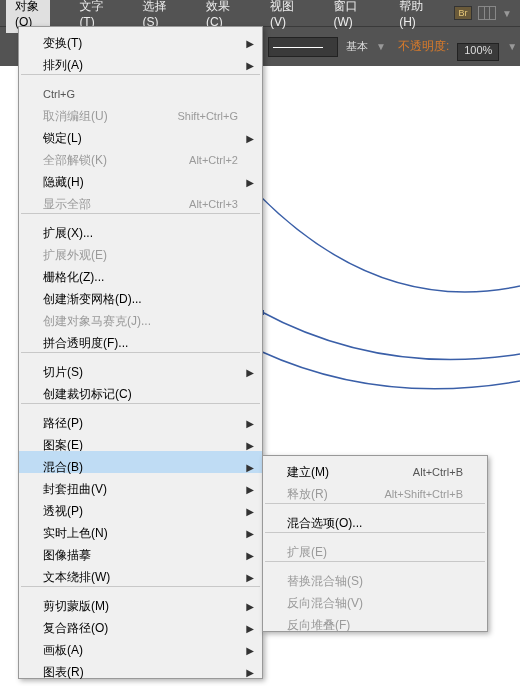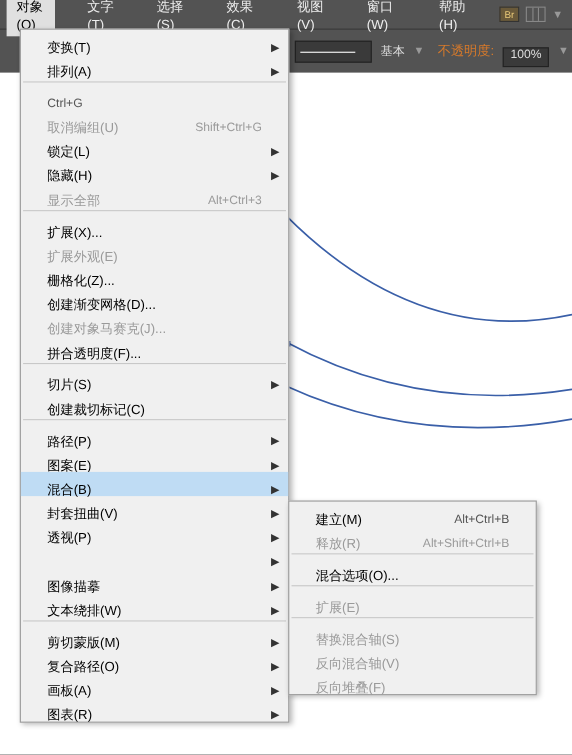--- a/index.html
+++ b/index.html
@@ -88,20 +88,24 @@
       <span class="shortcut">Ctrl+G</span>
     </div>
     <div class="dropdown-item disabled">
       <span class="label">取消编组(U)</span>
       <span class="shortcut">Shift+Ctrl+G</span>
     </div>
     <div class="dropdown-item">
       <span class="label">锁定(L)</span>
       <span class="arrow">▶</span>
     </div>
+    <div class="dropdown-item disabled">
+      <span class="label">全部解锁(K)</span>
+      <span class="shortcut">Alt+Ctrl+2</span>
+    </div>
     <div class="dropdown-item">
       <span class="label">隐藏(H)</span>
       <span class="arrow">▶</span>
     </div>
     <div class="dropdown-item disabled">
       <span class="label">显示全部</span>
       <span class="shortcut">Alt+Ctrl+3</span>
     </div>
     <div class="dropdown-sep"></div>
     <div class="dropdown-item">
@@ -145,20 +149,21 @@
     </div>
     <div class="dropdown-item">
       <span class="label">封套扭曲(V)</span>
       <span class="arrow">▶</span>
     </div>
     <div class="dropdown-item">
       <span class="label">透视(P)</span>
       <span class="arrow">▶</span>
     </div>
     <div class="dropdown-item">
+      <span class="label">实时上色(N)</span>
       <span class="arrow">▶</span>
     </div>
     <div class="dropdown-item">
       <span class="label">图像描摹</span>
       <span class="arrow">▶</span>
     </div>
     <div class="dropdown-item">
       <span class="label">文本绕排(W)</span>
       <span class="arrow">▶</span>
     </div>

